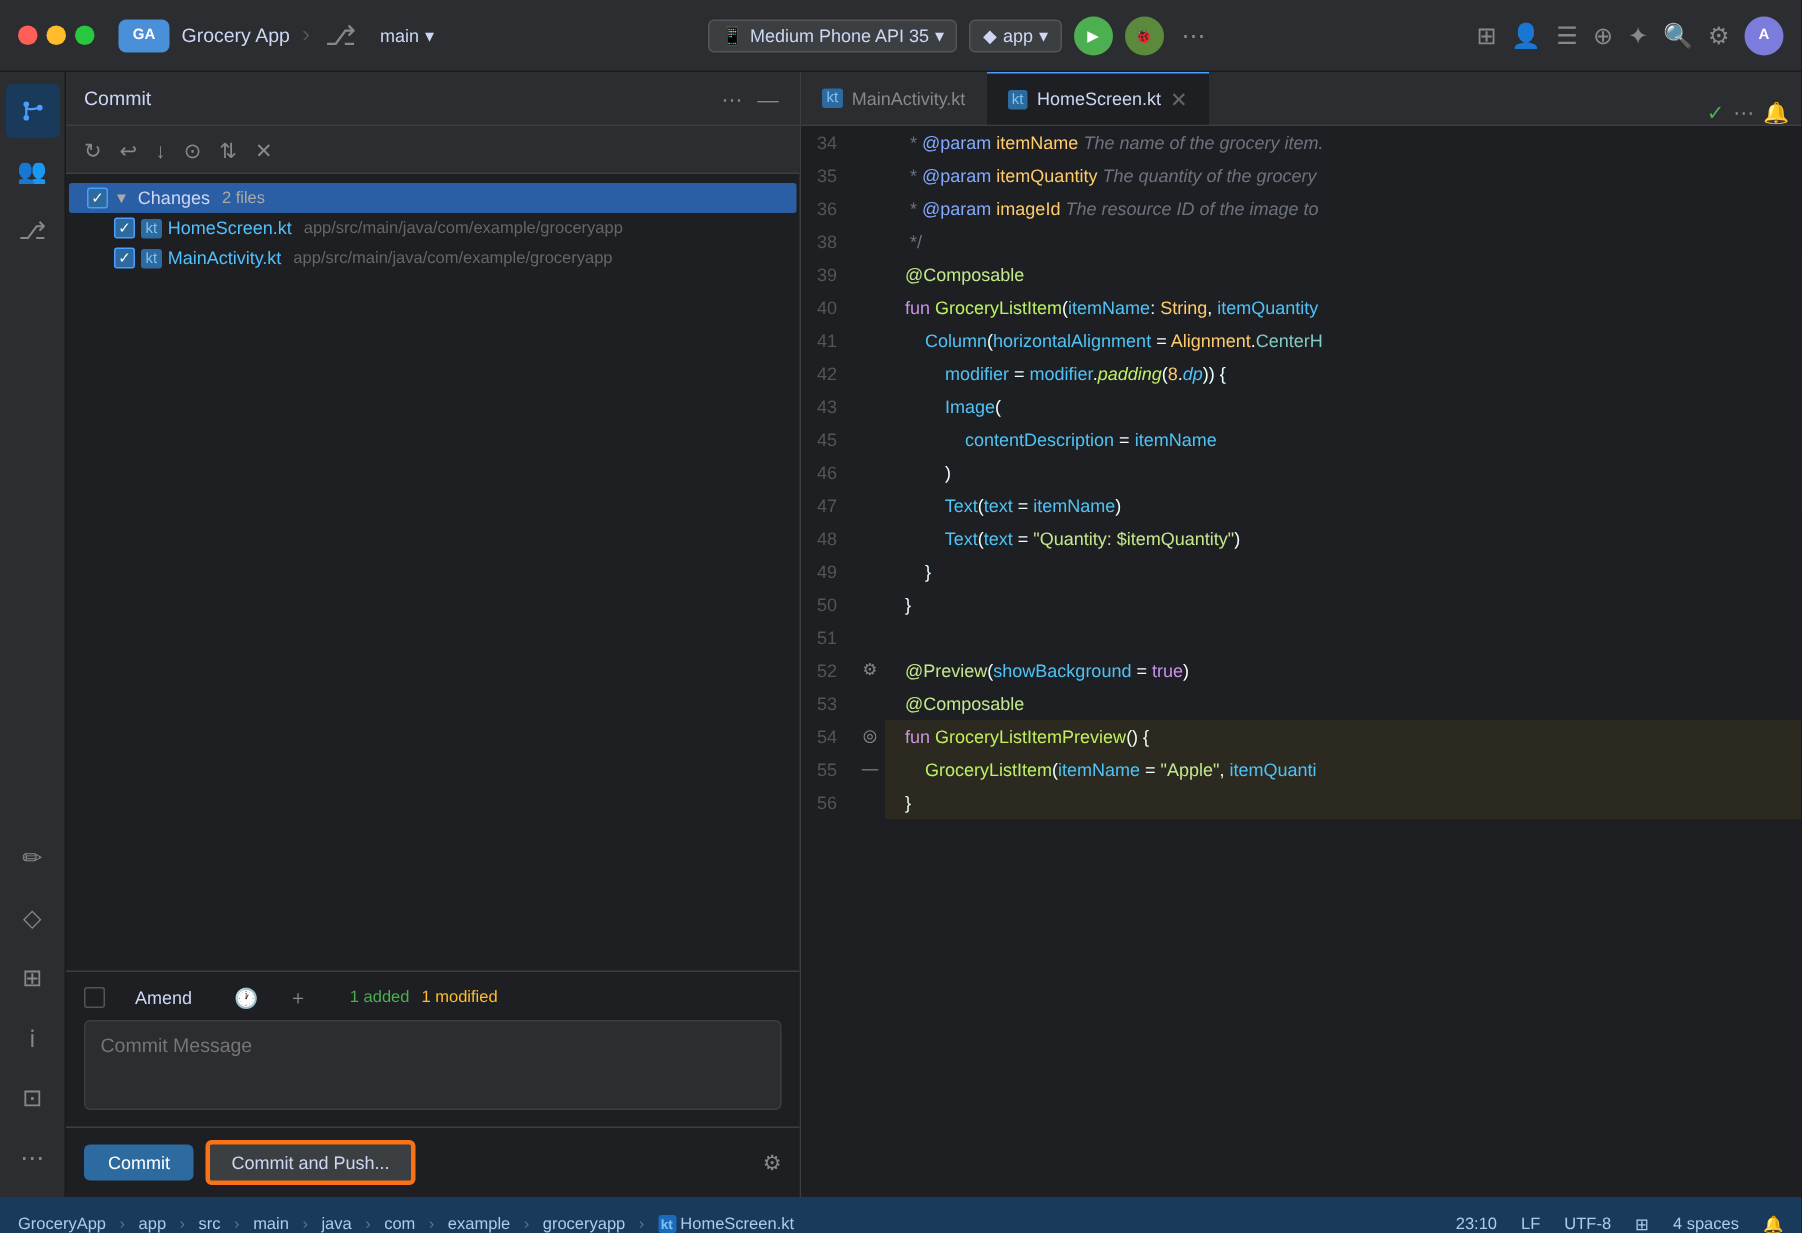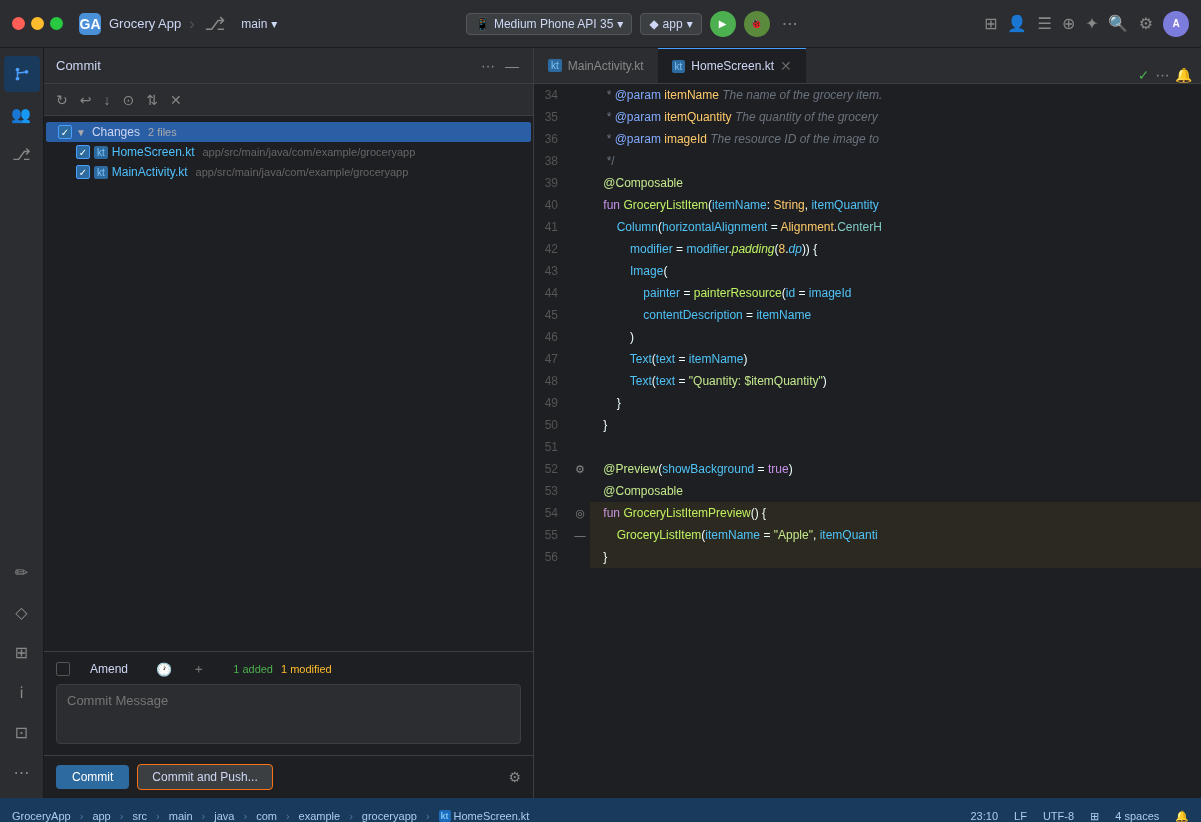--- a/index.html
+++ b/index.html
@@ -31,29 +31,29 @@
     }
     .traffic-light {
       width: 13px;
       height: 13px;
       border-radius: 50%;
     }
     .tl-red { background: #ff5f57; }
     .tl-yellow { background: #ffbd2e; }
     .tl-green { background: #28c941; }
     .app-badge {
-      width: 22px;
+      width: 34px;
       height: 22px;
       background: #4a90d9;
       border-radius: 5px;
       display: flex;
       align-items: center;
       justify-content: center;
       color: white;
-      font-size: 14px;
+      font-size: 10px;
       font-weight: bold;
     }
     .app-name {
       color: #cdd6f4;
       font-size: 13px;
       font-weight: 500;
     }
     .branch-btn {
       display: flex;
       align-items: center;
@@ -333,21 +333,21 @@
       border: none;
       border-radius: 4px;
       padding: 5px 16px;
       font-size: 12px;
       cursor: pointer;
       font-family: inherit;
     }
     .commit-push-btn {
       background: #3c3f41;
       color: #cdd6f4;
-      border: 1px solid #f97316;
+      border: 3px solid #f97316;
       border-radius: 4px;
       padding: 5px 14px;
       font-size: 12px;
       cursor: pointer;
       font-family: inherit;
     }
     .actions-spacer { flex: 1; }
     .settings-icon {
       color: #888;
       cursor: pointer;
@@ -742,27 +742,20 @@
         </div>
 
         <div class="code-line">
           <span class="ln">43</span>
           <span class="ln-icon"></span>
           <span class="code-text">
             <span class="c-blue">Image</span><span class="c-white">(</span>
           </span>
         </div>
 
-        <div class="code-line">
-          <span class="ln">44</span>
-          <span class="ln-icon"></span>
-          <span class="code-text">
-                <span class="c-blue">painter</span><span class="c-white"> = </span><span class="c-fun">painterResource</span><span class="c-white">(</span><span class="c-blue">id</span><span class="c-white"> = </span><span class="c-blue">imageId</span>
-          </span>
-        </div>
 
         <div class="code-line">
           <span class="ln">45</span>
           <span class="ln-icon"></span>
           <span class="code-text">
                 <span class="c-blue">contentDescription</span><span class="c-white"> = </span><span class="c-blue">itemName</span>
           </span>
         </div>
 
         <div class="code-line">

